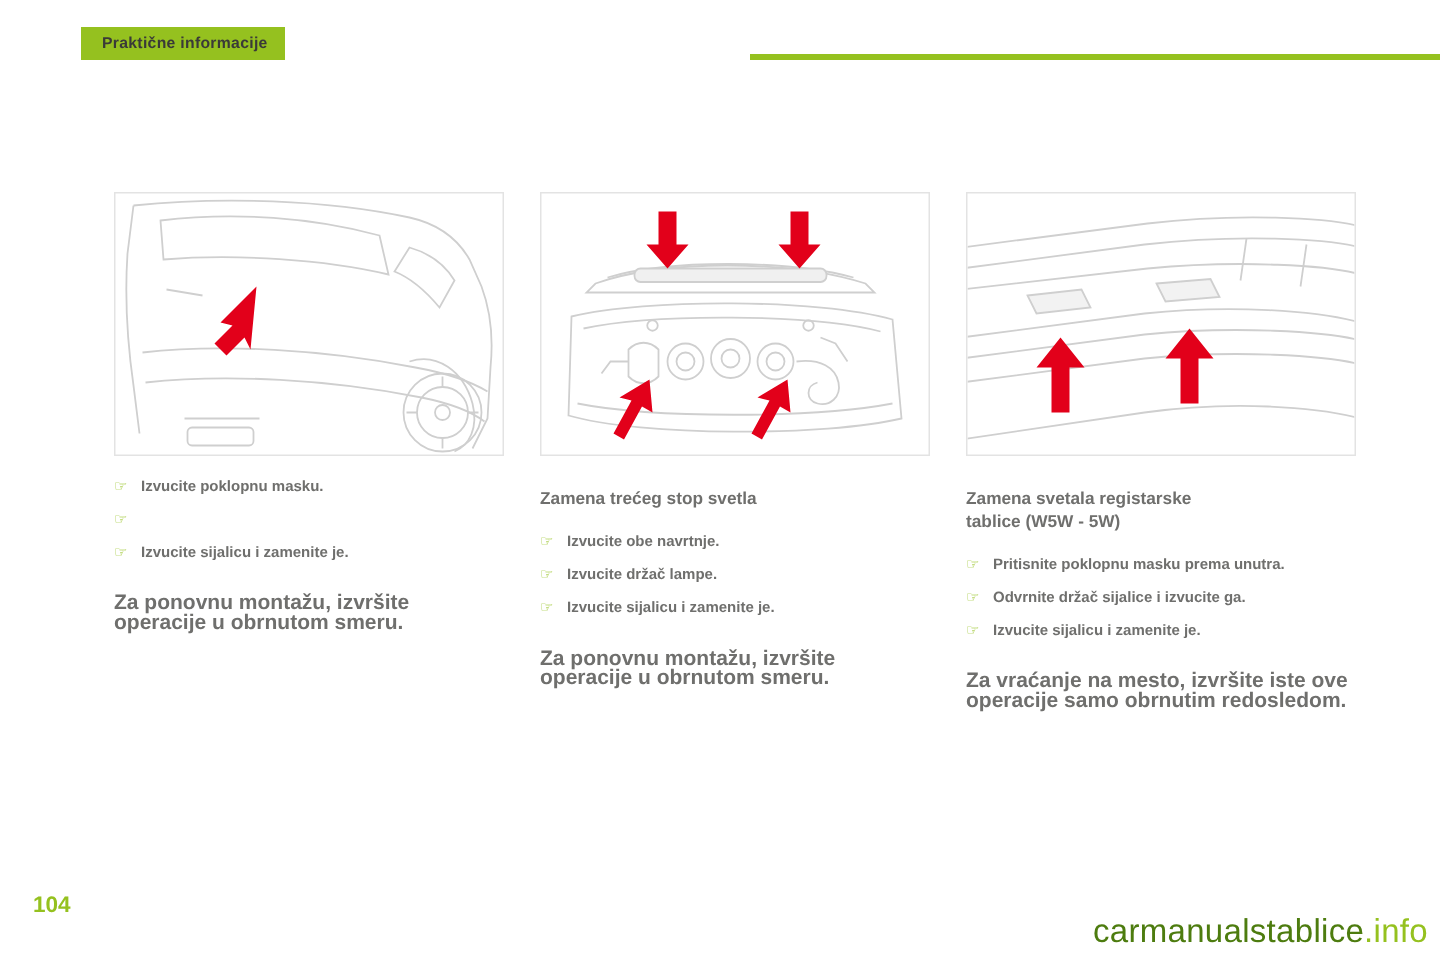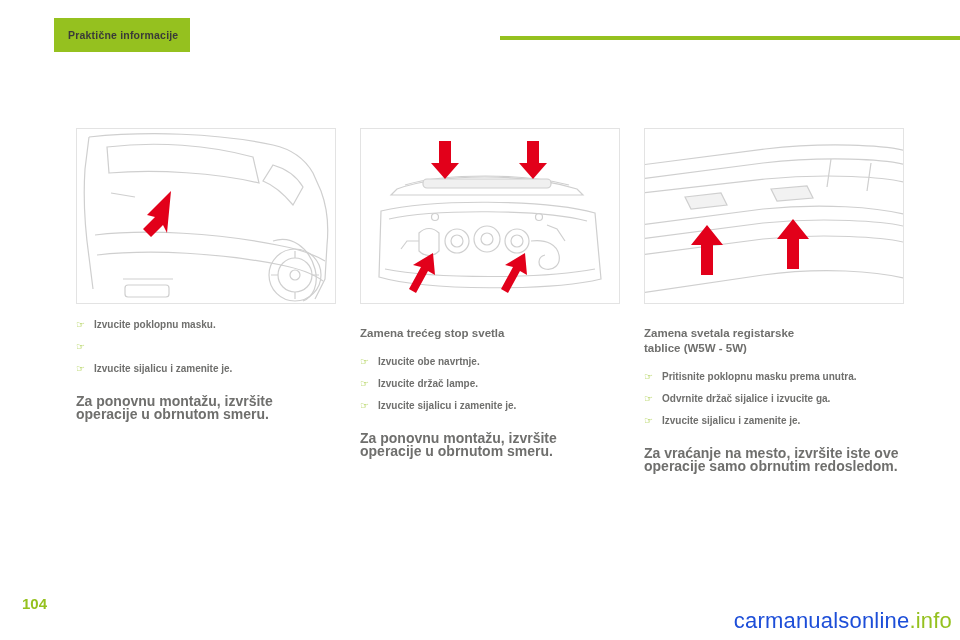--- a/index.html
+++ b/index.html
@@ -20,21 +20,21 @@
     position: absolute;
     left: 0;
     top: 0;
     width: 960px;
     height: 46px;
   }
   .header-tab {
     position: absolute;
     left: 54px;
     top: 18px;
-    height: 34px;
+    height: 22px;
     padding: 0 12px 0 14px;
     background: #95c11f;
     display: flex;
     align-items: center;
   }
   .header-tab-text {
     font-size: 10.5px;
     font-weight: bold;
     color: #3a3a38;
     letter-spacing: 0.2px;
@@ -128,21 +128,21 @@
   .watermark {
     position: absolute;
     right: 8px;
     bottom: 6px;
     font-size: 22px;
     color: #d8d8d8;
     letter-spacing: 0.2px;
     white-space: nowrap;
   }
   .watermark .accent { color: #95c11f; }
-  .watermark .dim { color: #1d4ed8; }
+  .watermark .dim { color: #4d7c0f; }
 </style>
 </head>
 <body>
 
 <div class="header-bar">
   <div class="header-tab">
     <span class="header-tab-text">Praktične informacije</span>
   </div>
   <div class="header-rule"></div>
 </div>
@@ -320,14 +320,14 @@
     </div>
 
     <div class="tail">Za vraćanje na mesto, izvršite iste ove operacije samo obrnutim redosledom.</div>
   </div>
 
 </div>
 
 <div class="page-num">104</div>
 
 <div class="watermark">
-  <span class="dim">carmanuals</span><span class="dim">online</span><span class="accent">.info</span>
+  <span class="dim">carmanuals</span><span class="dim">tablice</span><span class="accent">.info</span>
 </div>
 
 </body></html>

